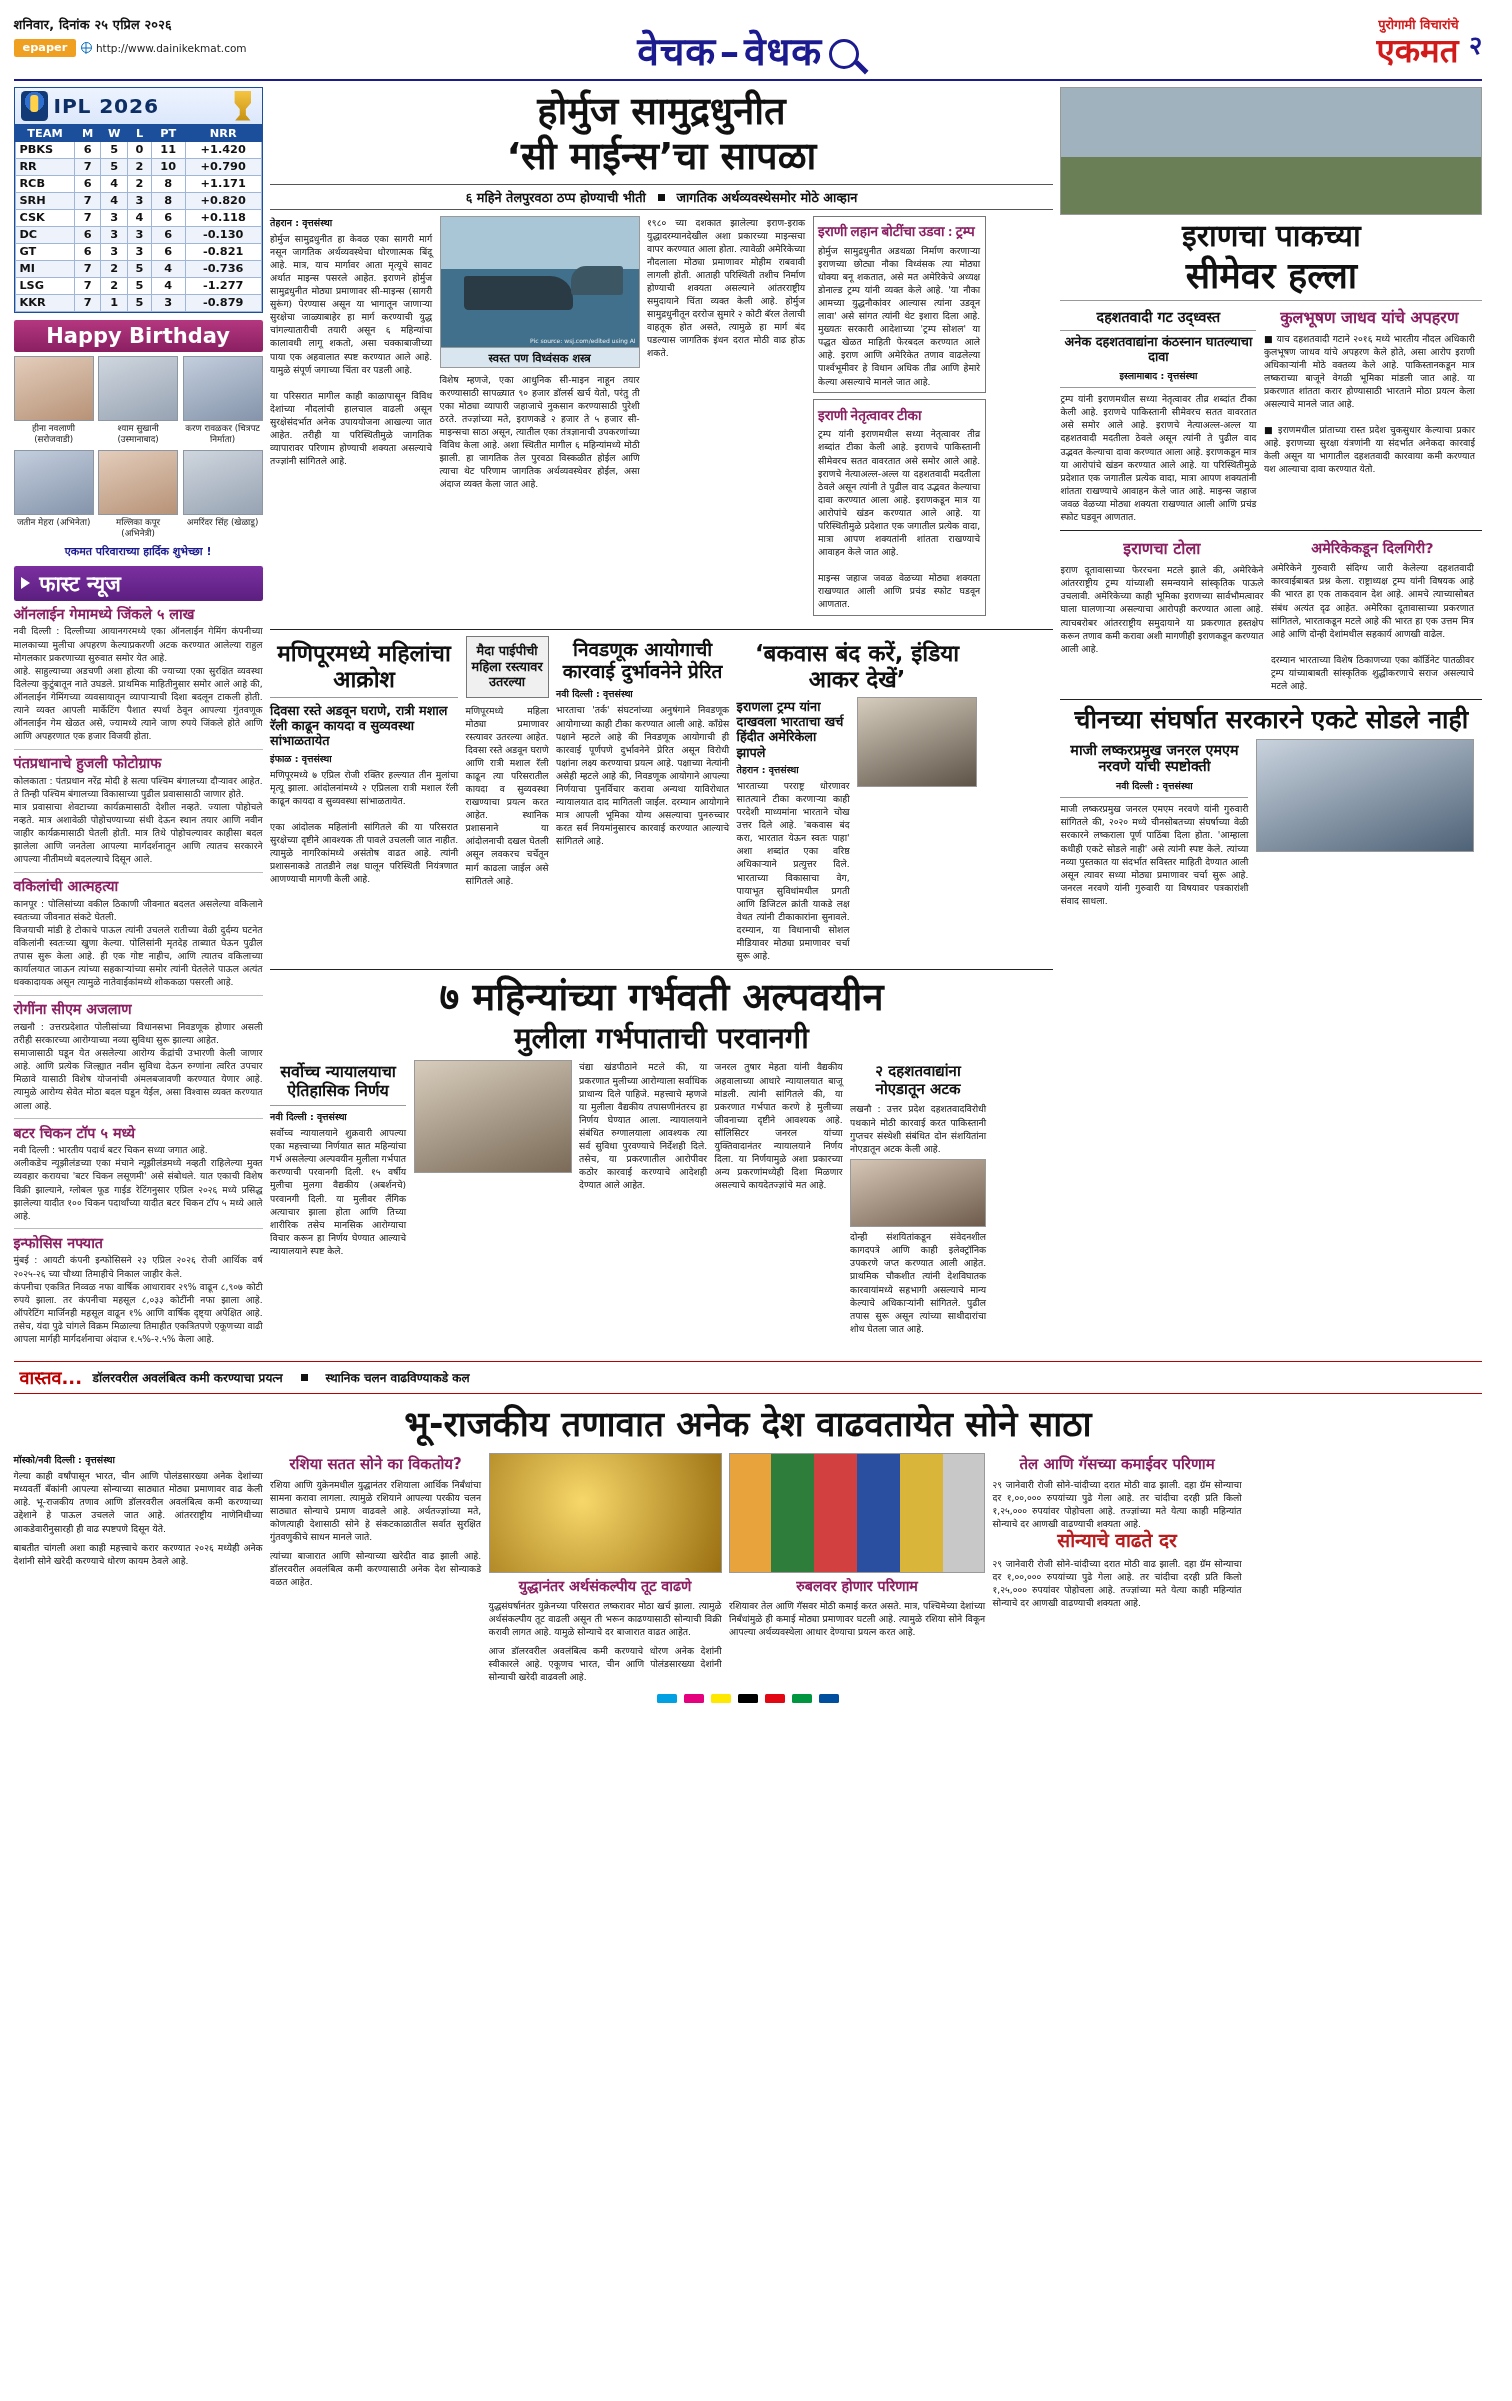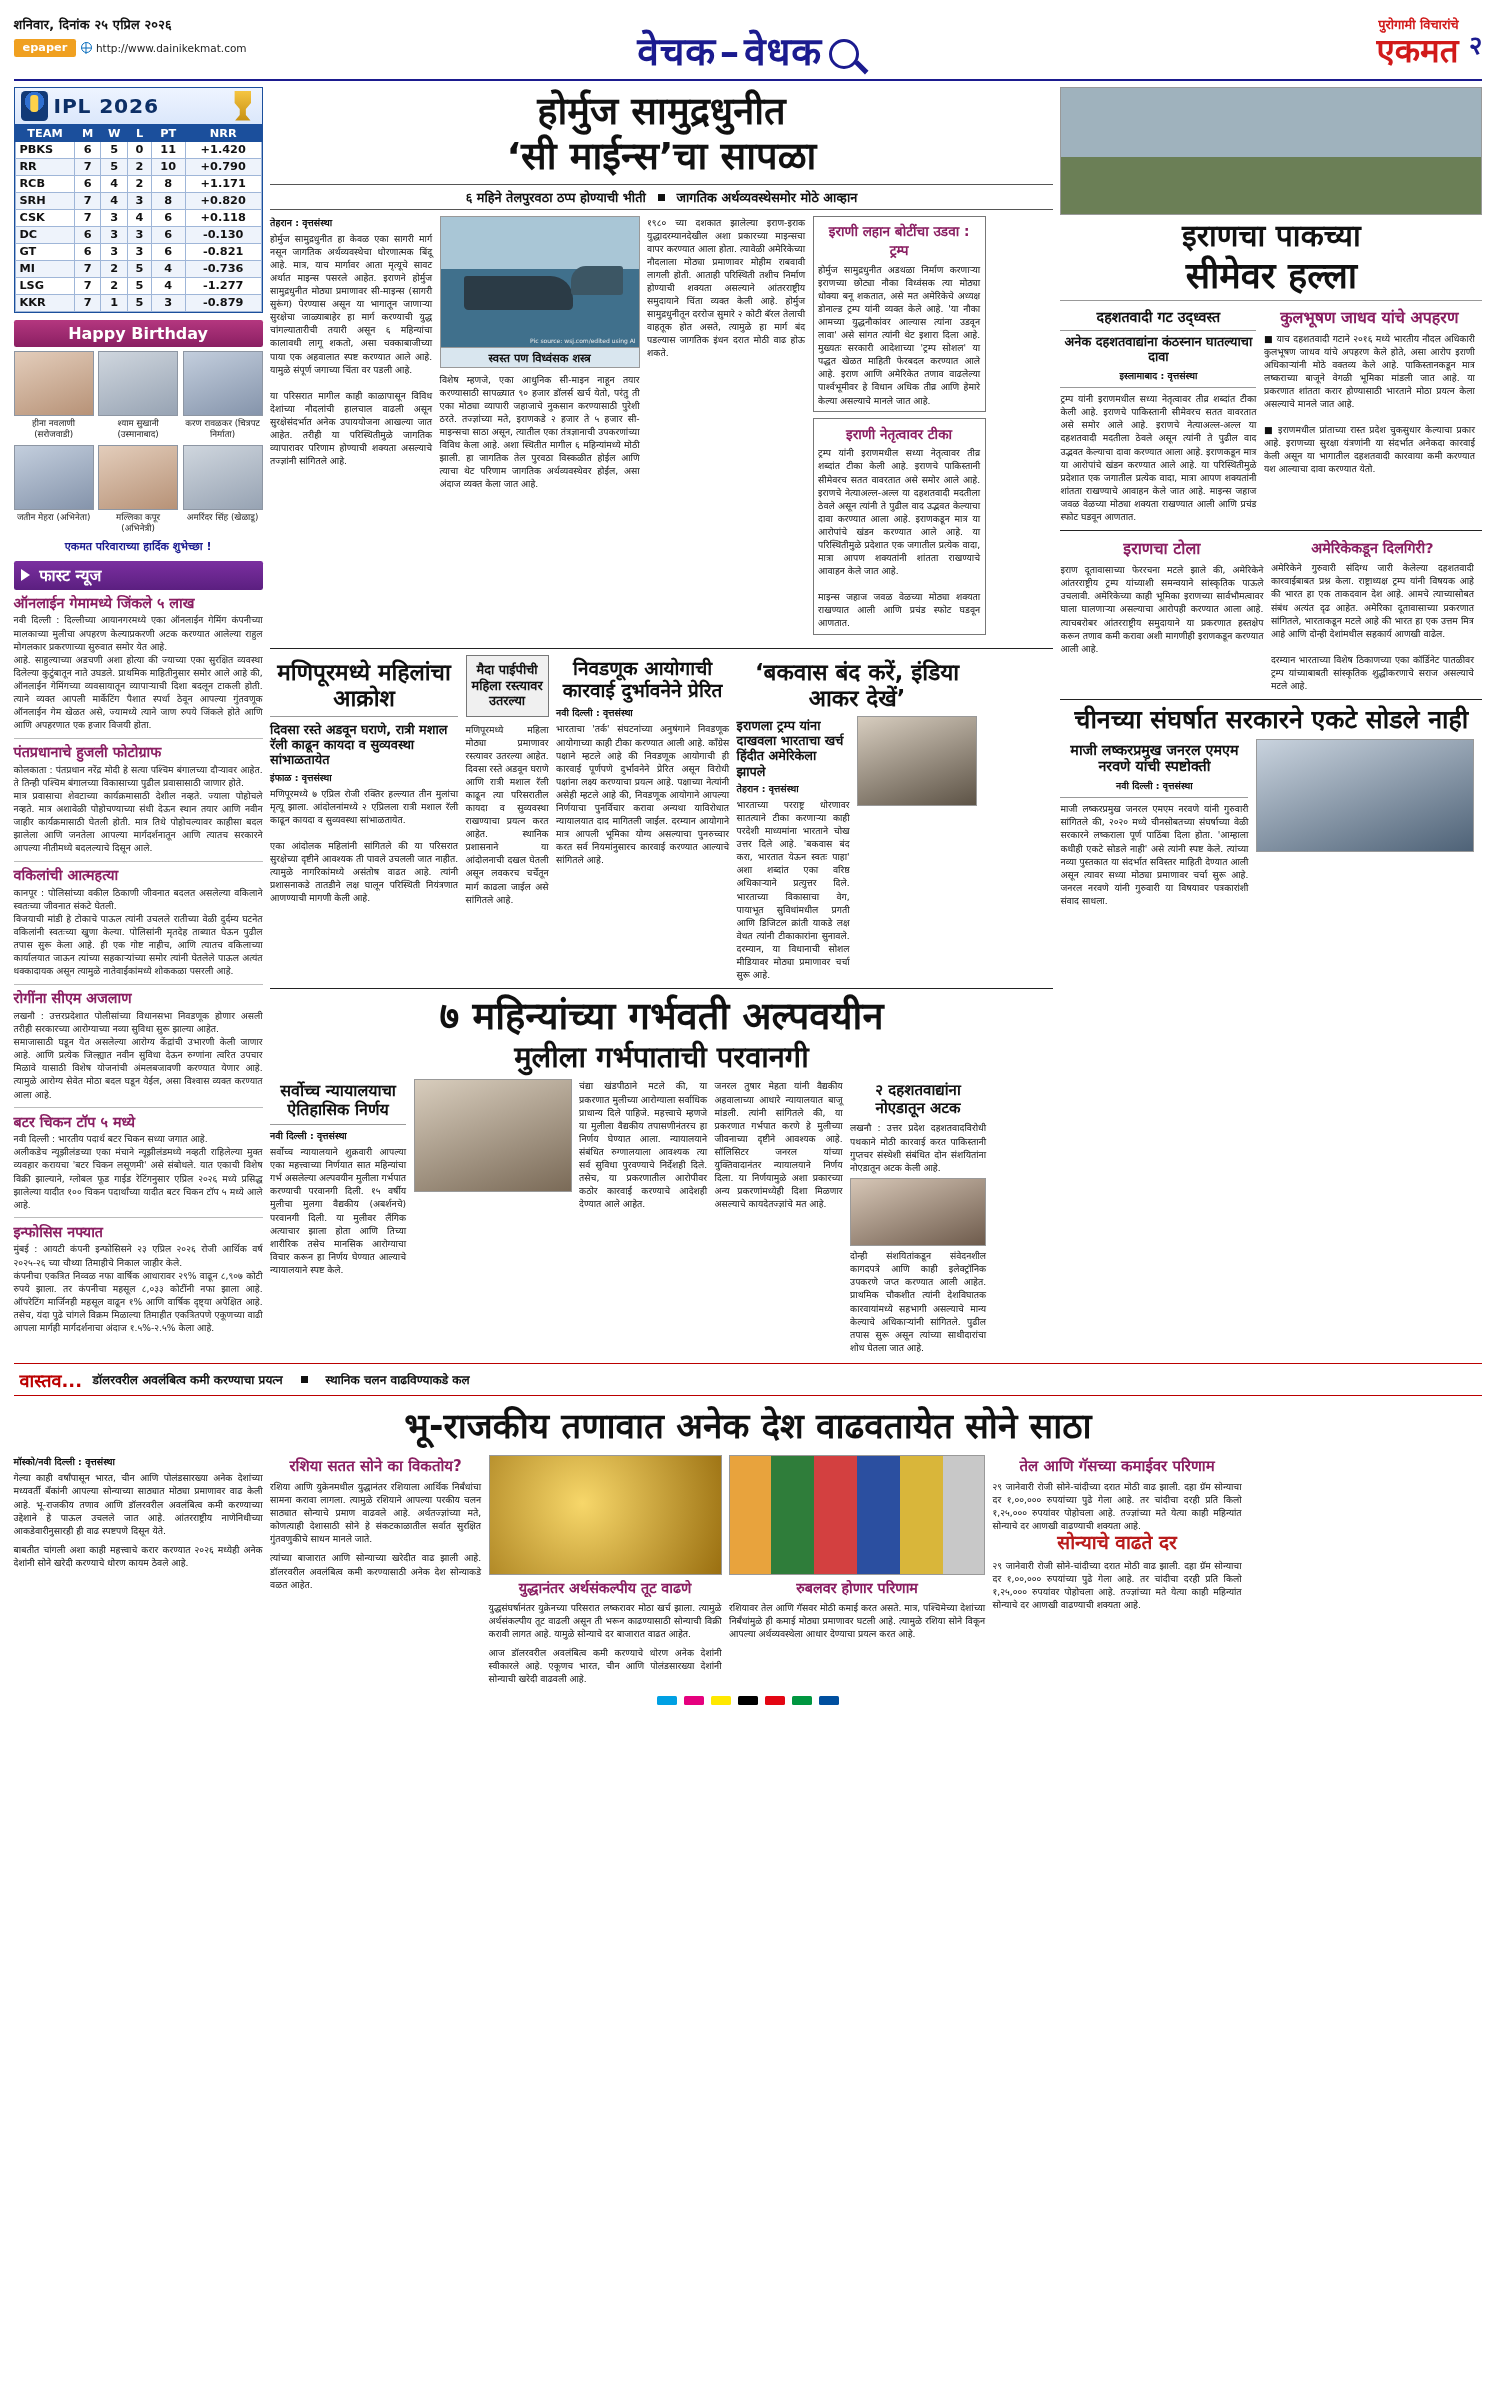--- a/index.html
+++ b/index.html
@@ -168,21 +168,21 @@
     padding: 1.5px 3.8px; border:0.8px solid #9fb6d8; text-align:center; font-weight:bold;
   }
   table.ipl td.team { text-align:left; }
   table.ipl tr:nth-child(even) td { background:#eef3fb; }
 
   
   .sec-head {
     margin: 7.5px 0 4.5px 0;
     background: linear-gradient(#7b2fa0,#5b1f80);
     color:#fff;
-    font-size: 16px;
+    font-size: 21px;
     font-weight: bold;
     text-align:center;
     padding: 3.8px 4.5px;
     border-radius: 2.3px;
   }
   .sec-head.pink { background: linear-gradient(#b4377f,#8a1f62); }
   .sec-head.left { text-align:left; padding-left: 25.6px; position:relative;}
   .sec-head.left:before{
     content:""; position:absolute; left:7.5px; top:50%; transform:translateY(-50%);
     width:0;height:0;border-left:9px solid #fff;border-top:6px solid transparent;border-bottom:6px solid transparent;
@@ -250,21 +250,21 @@
     position:absolute; right:3px; bottom:2.3px; font-size:6px; color:#eee;
   }
   .photo-cap {
     background:#d9e6ef; text-align:center; font-size: 11.3px; font-weight:bold;
     padding:2.3px; border:0.8px solid #999; border-top:none;
   }
   .boxed {
     border:0.8px solid #777; padding:4.5px; margin-bottom:6px;
   }
   .box-title {
-    text-align:center; font-size:13.6px; font-weight:bold; color:#8a1f62; margin-bottom:3.8px;
+    text-align:left; font-size:13.6px; font-weight:bold; color:#8a1f62; margin-bottom:3.8px;font-family:Liberation Serif, serif;
   }
   .mini-h {
     font-size: 12.8px; font-weight:bold; color:#111; line-height:1.2; margin: 1.5px 0 3px;
   }
   .hl2 {
     font-size: 22.6px; font-weight:bold; text-align:center; line-height:1.15; margin: 4.5px 0;
   }
   .hl3 {
     font-size: 19px; font-weight:bold; text-align:center; line-height:1.15; margin: 3px 0 4.5px;
   }

